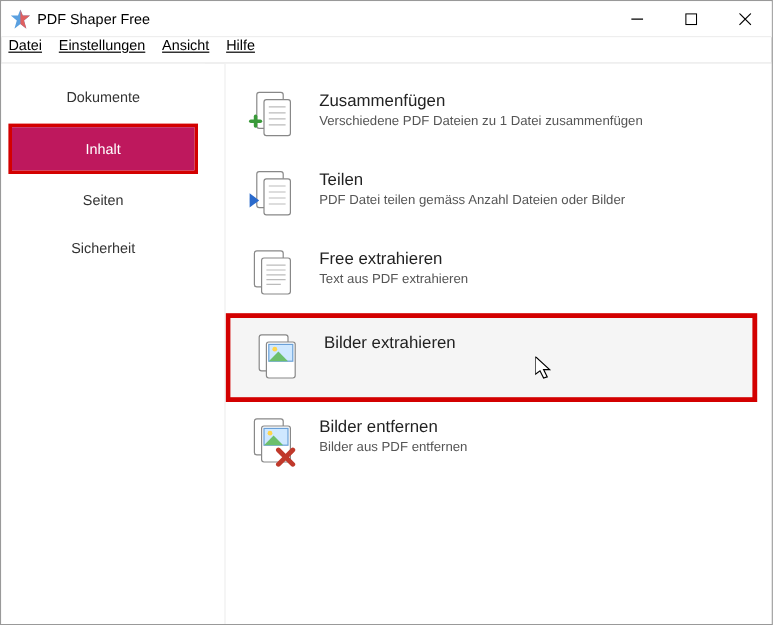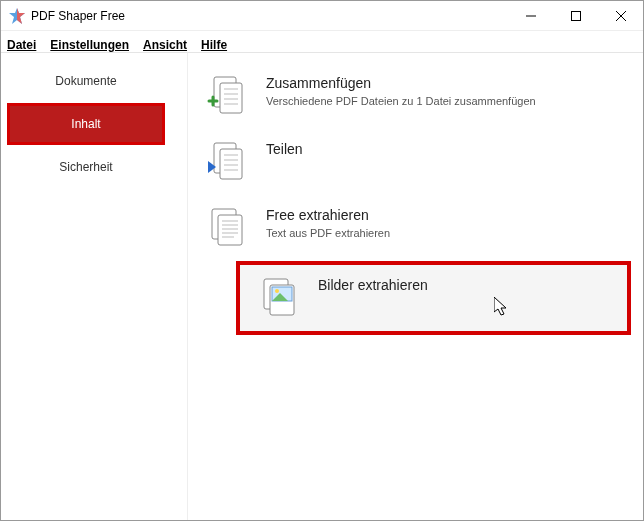--- a/index.html
+++ b/index.html
@@ -39,25 +39,24 @@
   .winbtn {
     width: 45px; height: 29px;
     display: flex; align-items: center; justify-content: center;
     color: #000;
   }
   .winbtn svg { stroke: #000; stroke-width: 1; fill: none; }
   
   .menubar {
     height: 22px;
     display: flex;
-    align-items: flex-end;
+    align-items: flex-start;
     padding: 0 6px;
     gap: 14px;
     border-bottom: 1px solid #e5e5e5;
-    font-weight: bold;
   }
   .menu-item {
     font-size: 12px;
     text-decoration: underline;
     cursor: default;
   }
   
   .body {
     flex: 1;
     display: flex;
@@ -75,21 +74,21 @@
     height: 36px;
     display: flex;
     align-items: center;
     justify-content: center;
     font-size: 12px;
     color: #333;
     margin: 2px 6px;
     cursor: default;
   }
   .side-item.selected {
-    background: #b91c1c;
+    background: #be185d;
     color: #fff;
     text-align: center;
   }
   .annot-box {
     border: 3px solid #d30000;
     position: relative;
     margin: 2px 6px;
   }
   .annot-box .side-item { margin: 0; }
   .content {
@@ -171,20 +170,21 @@
     <span class="menu-item">Hilfe</span>
   </div>
 
   <div class="body">
 
     <div class="sidebar">
       <div class="side-item">Dokumente</div>
       <div class="annot-box">
         <div class="side-item selected">Inhalt</div>
       </div>
+      <div class="side-item">Seiten</div>
       <div class="side-item">Sicherheit</div>
     </div>
 
     <div class="content">
 
       <div class="action-row">
         <div class="action-icon">
           <svg viewBox="0 0 42 42" width="42" height="42">
             <rect x="8" y="2" width="22" height="30" rx="2" fill="#fff" stroke="#888"></rect>
             <rect x="14" y="8" width="22" height="30" rx="2" fill="#fff" stroke="#888"></rect>
@@ -211,20 +211,21 @@
             <rect x="14" y="8" width="22" height="30" rx="2" fill="#fff" stroke="#888"></rect>
             <line x1="18" y1="14" x2="32" y2="14" stroke="#bbb"></line>
             <line x1="18" y1="19" x2="32" y2="19" stroke="#bbb"></line>
             <line x1="18" y1="24" x2="32" y2="24" stroke="#bbb"></line>
             <line x1="18" y1="29" x2="32" y2="29" stroke="#bbb"></line>
             <polygon points="2,20 10,26 2,32" fill="#2a6acc"></polygon>
           </svg>
         </div>
         <div class="action-text">
           <div class="action-title">Teilen</div>
+          <div class="action-desc">PDF Datei teilen gemäss Anzahl Dateien oder Bilder</div>
         </div>
       </div>
 
       <div class="action-row">
         <div class="action-icon">
           <svg viewBox="0 0 42 42" width="42" height="42">
             <rect x="6" y="2" width="24" height="30" rx="2" fill="#fff" stroke="#888"></rect>
             <rect x="12" y="8" width="24" height="30" rx="2" fill="#fff" stroke="#888"></rect>
             <line x1="16" y1="14" x2="32" y2="14" stroke="#bbb"></line>
             <line x1="16" y1="18" x2="32" y2="18" stroke="#bbb"></line>
@@ -232,34 +233,53 @@
             <line x1="16" y1="26" x2="32" y2="26" stroke="#bbb"></line>
             <line x1="16" y1="30" x2="28" y2="30" stroke="#bbb"></line>
           </svg>
         </div>
         <div class="action-text">
           <div class="action-title">Free extrahieren</div>
           <div class="action-desc">Text aus PDF extrahieren</div>
         </div>
       </div>
 
-      <div class="action-row highlight annot-row" style="position:relative;margin-left:48px;">
+      <div class="action-row highlight annot-row" style="position:relative;">
         <div class="action-icon">
           <svg viewBox="0 0 42 42" width="42" height="42">
             <rect x="6" y="2" width="24" height="30" rx="2" fill="#fff" stroke="#888"></rect>
             <rect x="12" y="8" width="24" height="30" rx="2" fill="#fff" stroke="#888"></rect>
             <rect x="14" y="10" width="20" height="14" fill="#cfe8ff" stroke="#6aa0d8"></rect>
             <circle cx="19" cy="14" r="2" fill="#ffd54a"></circle>
             <polygon points="14,24 22,16 30,24" fill="#6cbf6c"></polygon>
           </svg>
         </div>
         <div class="action-text">
           <div class="action-title">Bilder extrahieren</div>
         </div>
         <svg class="cursor-svg" width="16" height="20" style="left:254px; top:32px;">
           <polygon points="0,0 0,15 4,12 7,18 10,17 7,11 12,11" fill="#fff" stroke="#000" stroke-width="1"></polygon>
         </svg>
       </div>
 
+      <div class="action-row">
+        <div class="action-icon">
+          <svg viewBox="0 0 42 42" width="42" height="42">
+            <rect x="6" y="2" width="24" height="30" rx="2" fill="#fff" stroke="#888"></rect>
+            <rect x="12" y="8" width="24" height="30" rx="2" fill="#fff" stroke="#888"></rect>
+            <rect x="14" y="10" width="20" height="14" fill="#cfe8ff" stroke="#6aa0d8"></rect>
+            <circle cx="19" cy="14" r="2" fill="#ffd54a"></circle>
+            <polygon points="14,24 22,16 30,24" fill="#6cbf6c"></polygon>
+            <g stroke="#c0392b" stroke-width="4" stroke-linecap="round">
+              <line x1="26" y1="28" x2="38" y2="40"></line>
+                <line x1="38" y1="28" x2="26" y2="40"></line>
+            </g>
+          </svg>
+        </div>
+        <div class="action-text">
+          <div class="action-title">Bilder entfernen</div>
+          <div class="action-desc">Bilder aus PDF entfernen</div>
+        </div>
+      </div>
 
     </div>
   </div>
 </div>
 
 </body></html>

